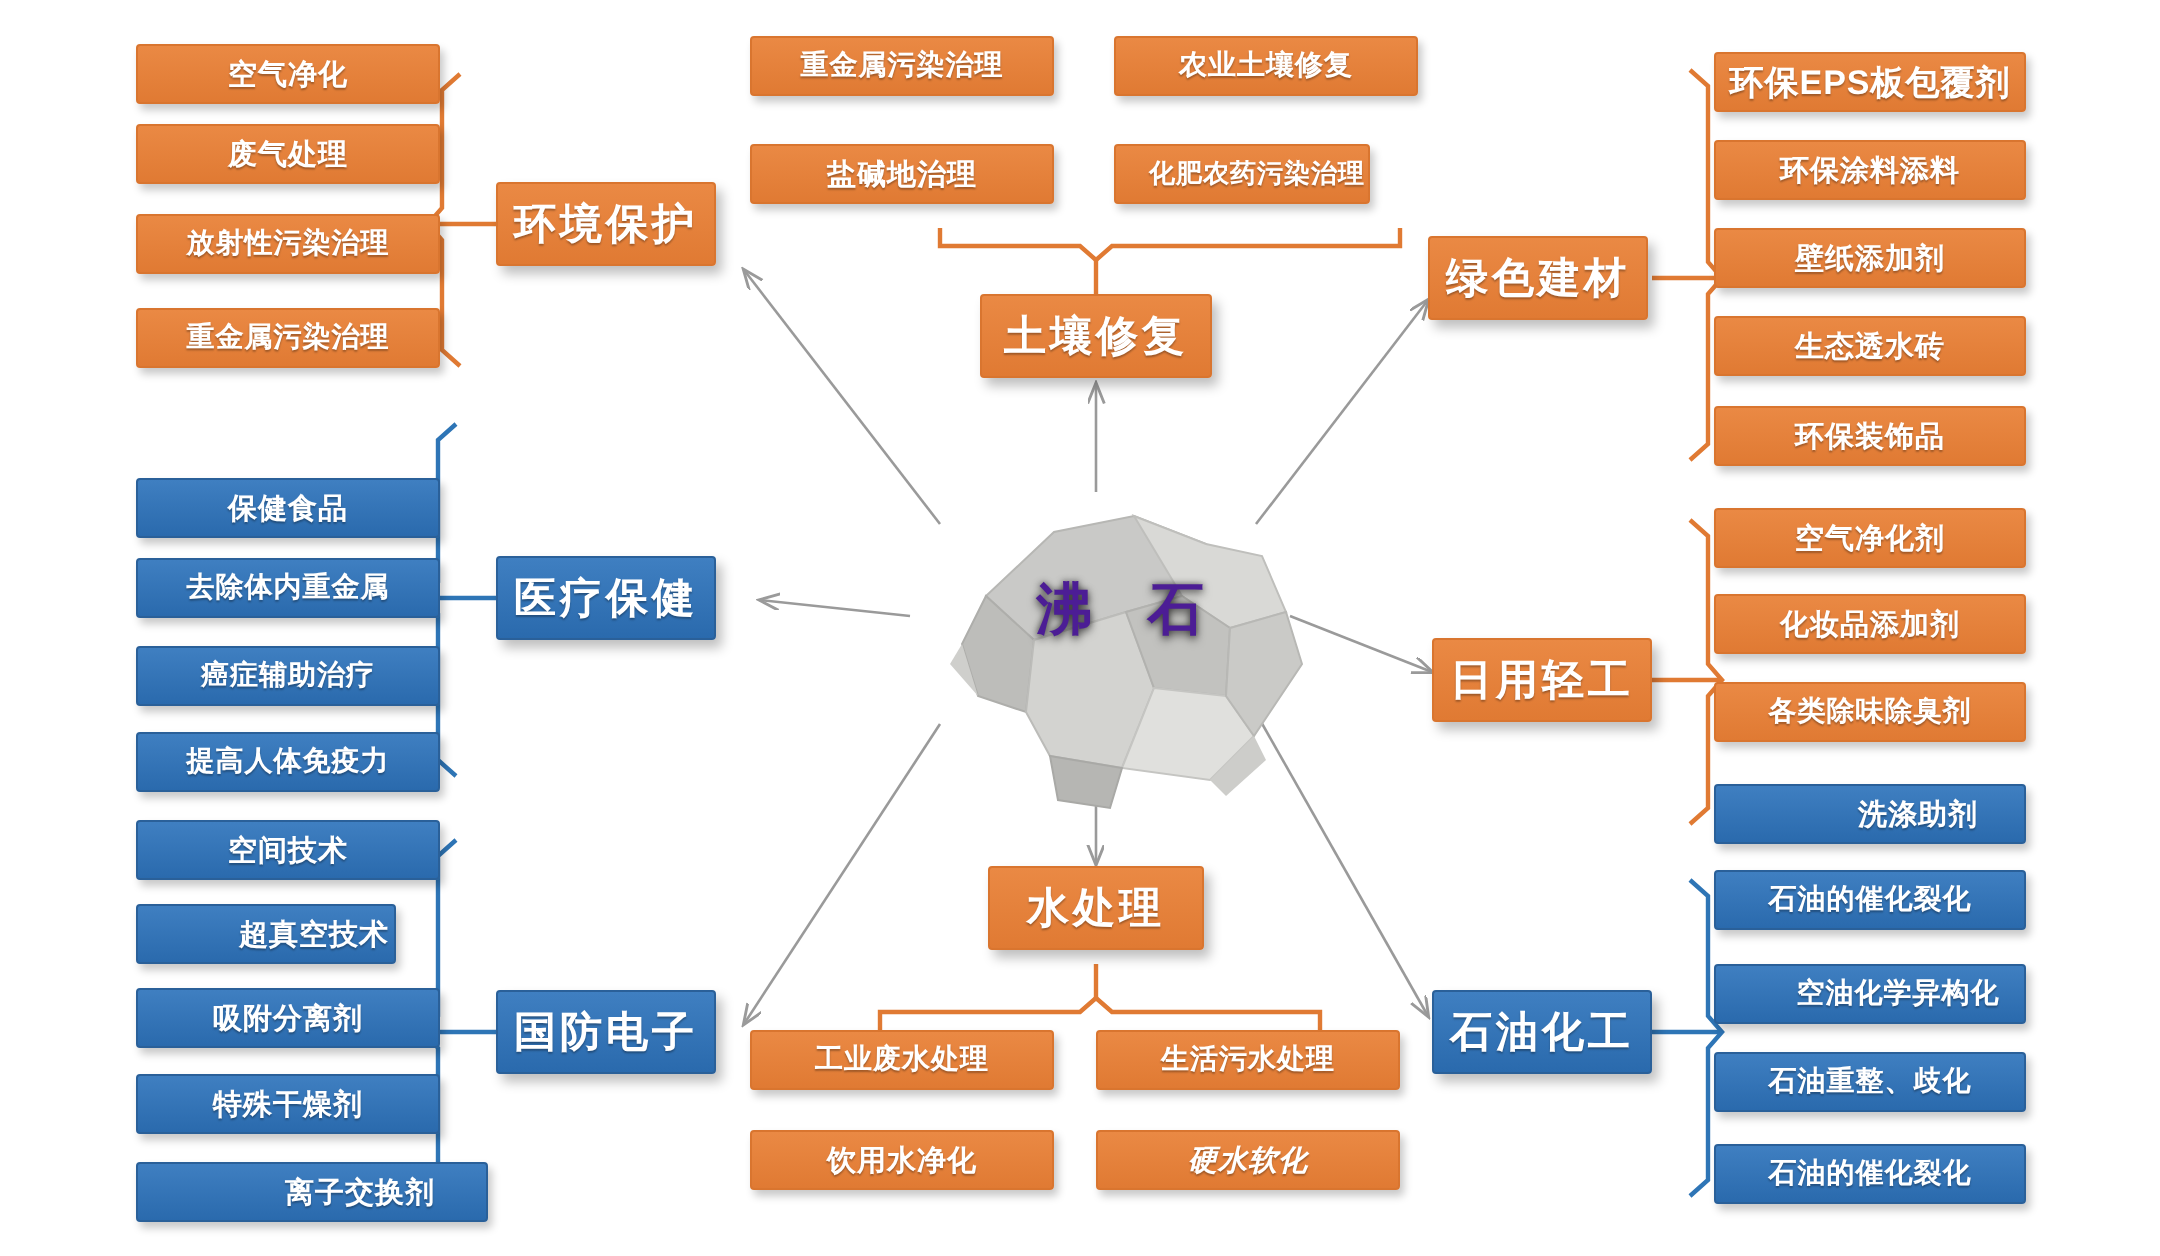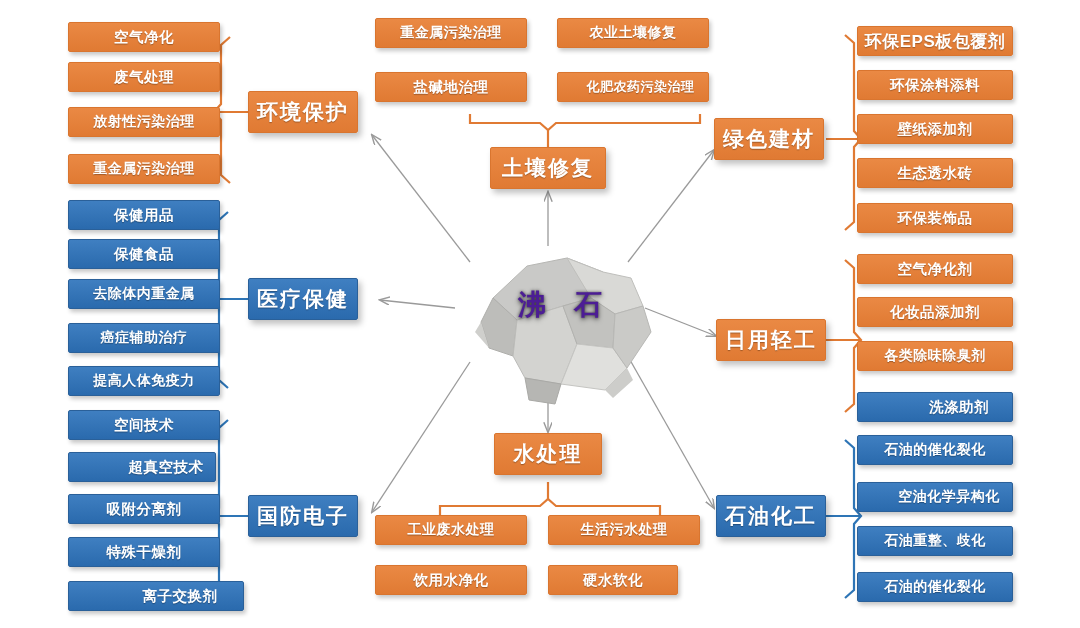--- a/index.html
+++ b/index.html
@@ -125,47 +125,46 @@
 
   <div class="box orange hub" style="left:248px;top:91px;width:110px;">环境保护</div>
 
   <div class="box orange leaf" style="left:68px;top:22px;width:152px;">空气净化</div>
   <div class="box orange leaf" style="left:68px;top:62px;width:152px;">废气处理</div>
   <div class="box orange leaf wide" style="left:68px;top:107px;width:152px;">放射性污染治理</div>
   <div class="box orange leaf wide" style="left:68px;top:154px;width:152px;">重金属污染治理</div>
 
   <div class="box blue hub" style="left:248px;top:278px;width:110px;">医疗保健</div>
 
-  <div class="box blue leaf" style="left:68px;top:200px;width:152px;">保健用品</div>
   <div class="box blue leaf" style="left:68px;top:239px;width:152px;">保健食品</div>
   <div class="box blue leaf wide" style="left:68px;top:279px;width:152px;">去除体内重金属</div>
   <div class="box blue leaf wide" style="left:68px;top:323px;width:152px;">癌症辅助治疗</div>
   <div class="box blue leaf wide" style="left:68px;top:366px;width:152px;">提高人体免疫力</div>
 
   <div class="box blue hub" style="left:248px;top:495px;width:110px;">国防电子</div>
 
   <div class="box blue leaf" style="left:68px;top:410px;width:152px;">空间技术</div>
-  <div class="box blue leaf" style="left:68px;top:452px;width:148px;padding-left:48px;">超真空技术</div>
+  <div class="box blue leaf" style="left:68px;top:452px;width:130px;padding-left:48px;">超真空技术</div>
   <div class="box blue leaf" style="left:68px;top:494px;width:152px;">吸附分离剂</div>
   <div class="box blue leaf" style="left:68px;top:537px;width:152px;">特殊干燥剂</div>
   <div class="box blue leaf" style="left:68px;top:581px;width:176px;padding-left:48px;">离子交换剂</div>
 
   <div class="box orange hub" style="left:490px;top:147px;width:116px;">土壤修复</div>
 
   <div class="box orange leaf wide" style="left:375px;top:18px;width:152px;">重金属污染治理</div>
   <div class="box orange leaf wide" style="left:557px;top:18px;width:152px;">农业土壤修复</div>
   <div class="box orange leaf" style="left:375px;top:72px;width:152px;">盐碱地治理</div>
-  <div class="box orange leaf wide" style="left:557px;top:72px;width:152px;font-size:13px;padding-left:15px;">化肥农药污染治理</div>
+  <div class="box orange leaf wide" style="left:557px;top:72px;width:128px;font-size:13px;padding-left:15px;">化肥农药污染治理</div>
 
   <div class="box orange hub" style="left:494px;top:433px;width:108px;">水处理</div>
 
   <div class="box orange leaf wide" style="left:375px;top:515px;width:152px;">工业废水处理</div>
   <div class="box orange leaf wide" style="left:548px;top:515px;width:152px;">生活污水处理</div>
   <div class="box orange leaf" style="left:375px;top:565px;width:152px;">饮用水净化</div>
-  <div class="box orange leaf" style="left:548px;top:565px;width:130px;">硬水软化</div>
+  <div class="box orange leaf" style="left:548px;top:565px;width:152px;font-style:italic;">硬水软化</div>
 
   <div class="box orange hub" style="left:714px;top:118px;width:110px;">绿色建材</div>
 
   <div class="box orange leaf wide" style="left:857px;top:26px;width:156px;font-size:17px;">环保EPS板包覆剂</div>
   <div class="box orange leaf" style="left:857px;top:70px;width:156px;">环保涂料添料</div>
   <div class="box orange leaf" style="left:857px;top:114px;width:156px;">壁纸添加剂</div>
   <div class="box orange leaf" style="left:857px;top:158px;width:156px;">生态透水砖</div>
   <div class="box orange leaf" style="left:857px;top:203px;width:156px;">环保装饰品</div>
 
   <div class="box orange hub" style="left:716px;top:319px;width:110px;">日用轻工</div>

